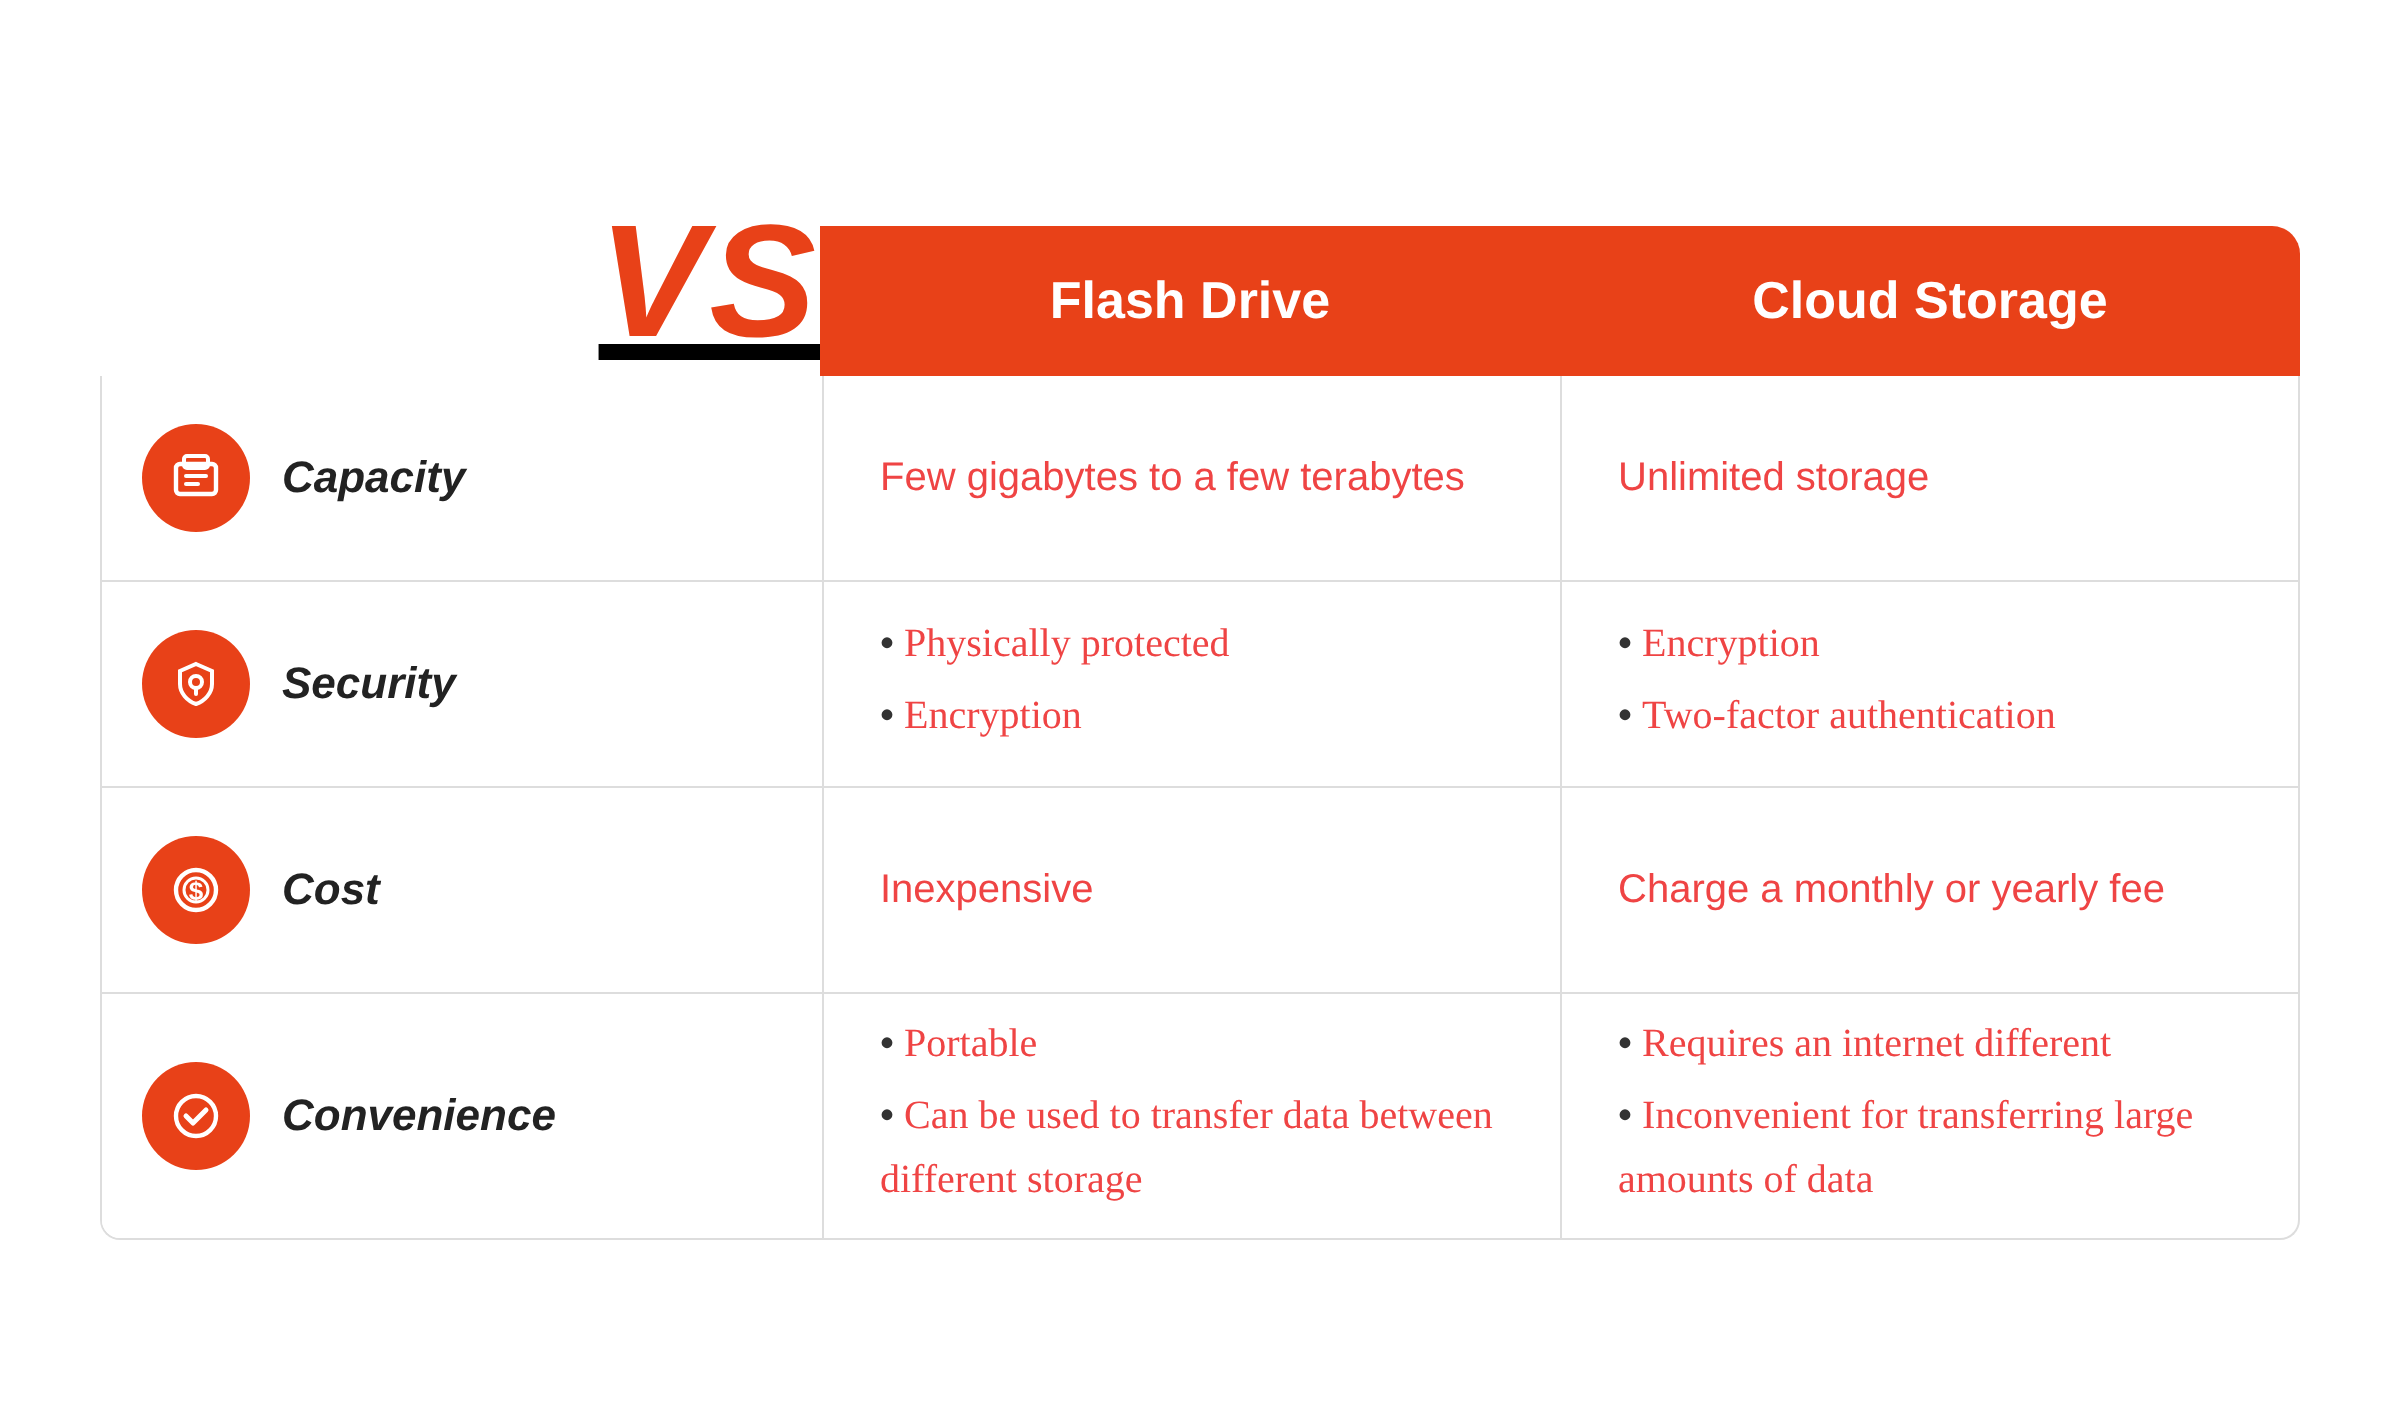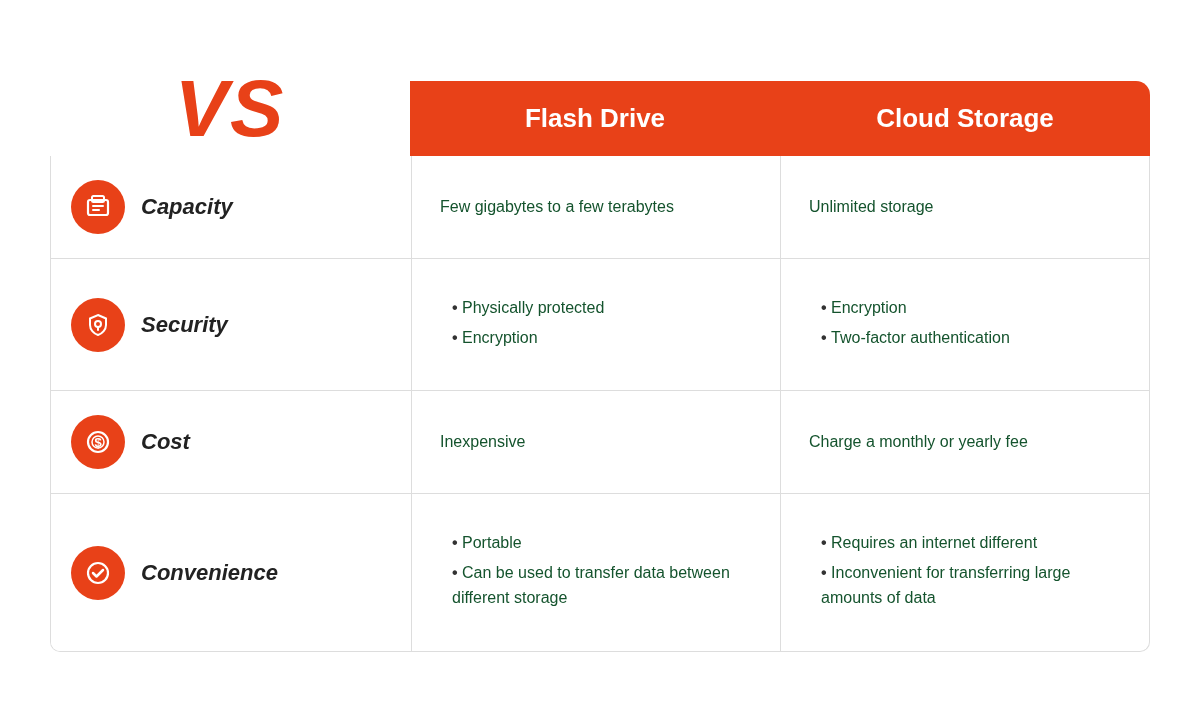--- a/index.html
+++ b/index.html
@@ -17,22 +17,23 @@
       margin: 30px auto;
     }
     .header-row {
       display: flex;
       align-items: stretch;
     }
     .vs-cell {
       width: 360px;
       display: flex;
       align-items: center;
-      justify-content: center;
+      justify-content: flex-end;
       flex-shrink: 0;
+      text-decoration: underline;
     }
     .vs-text {
       font-size: 80px;
       font-weight: 900;
       color: #e84118;
       font-style: italic;
       letter-spacing: 2px;
     }
     .header-flash, .header-cloud {
       flex: 1;
@@ -86,32 +87,33 @@
       color: #fff;
     }
     .row-label {
       font-size: 22px;
       font-weight: bold;
       color: #222;
       font-style: italic;
     }
     .flash-cell, .cloud-cell {
       flex: 1;
-      padding: 24px 28px;
-      font-size: 16px;
-      color: #14532d;
+      padding: 9px 28px;
+      font-size: 20px;
+      color: #ef4444;
       line-height: 1.6;
       border-left: 1.5px solid #ddd;
       display: flex;
       align-items: center;
     }
     .bullet-list {
       list-style: none;
       padding: 0;
-      margin: 12px;
+      margin: 0;
+      font-family: Liberation Serif, serif;
     }
     .bullet-list li::before {
       content: "• ";
       color: #333;
       font-weight: bold;
     }
     .bullet-list li {
       margin-bottom: 4px;
     }
   </style>

